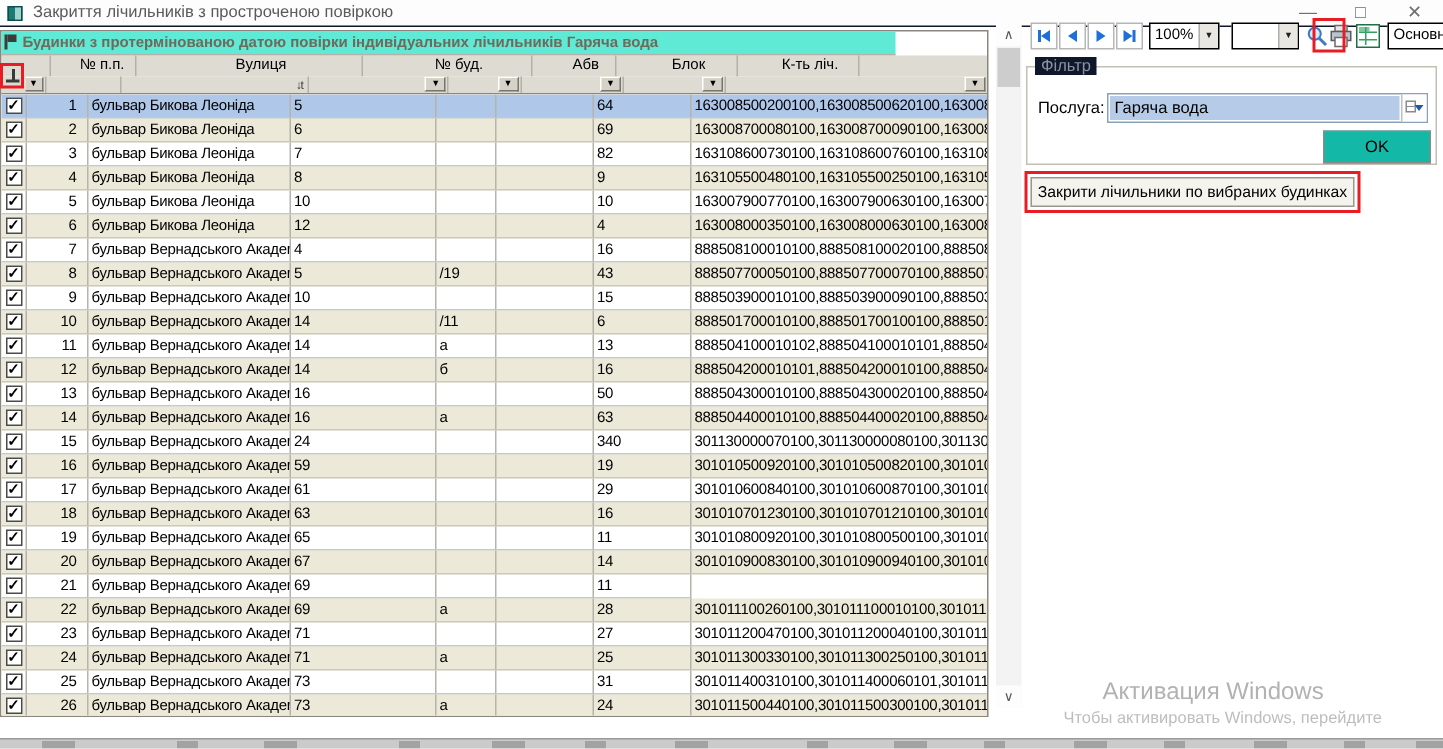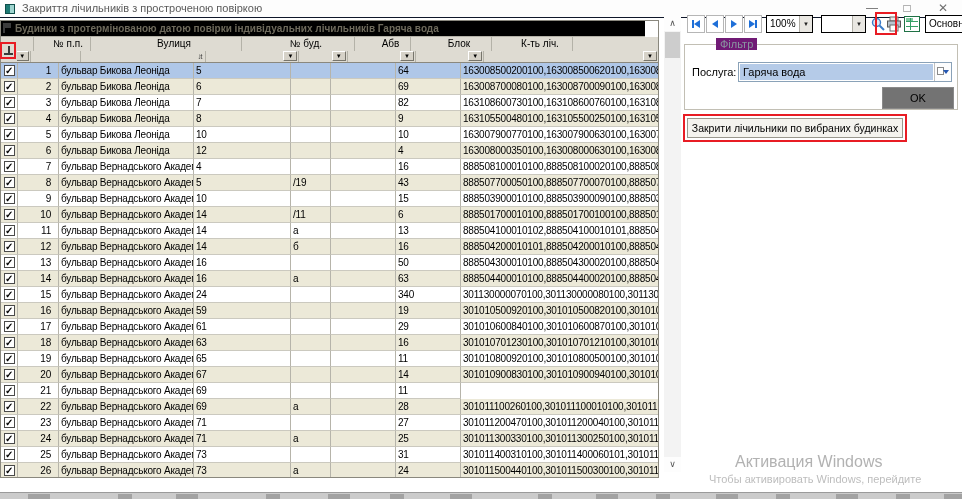--- a/index.html
+++ b/index.html
@@ -10,21 +10,21 @@
   }
   
   .titlebar{position:absolute;left:0;top:0;width:962px;height:18px;background:#fdfdfd;border-bottom:1px solid #0f172a;}
   .app-icon{position:absolute;left:5px;top:4px;width:10px;height:10px;background:#1d7a74;border:1px solid #0f4f4b;}
   .app-icon::after{content:"";position:absolute;right:0;top:0;width:4px;height:8px;background:#9fd4cf;}
   .title-text{position:absolute;left:22px;top:2px;font-size:11px;color:#5a5a5a;}
   .winctl{position:absolute;top:0;height:17px;width:30px;text-align:center;font-size:12px;color:#707070;line-height:16px;cursor:default;}
   .winctl.min{right:75px;}  .winctl.max{right:40px;}  .winctl.close{right:4px;}
   
   .grid{position:absolute;left:0;top:20px;width:659px;height:458px;border:1px solid #8a887e;background:#fff;}
-  .gtitle{position:absolute;left:0;top:0;width:644px;height:16px;background:#000000;border-bottom:1px solid #b4b2a8;
+  .gtitle{position:absolute;left:0;top:0;width:596px;height:16px;background:#5eead4;border-bottom:1px solid #b4b2a8;
           font-size:10px;font-weight:bold;color:#6e6a5c;line-height:15px;padding-left:14px;overflow:hidden;white-space:nowrap;}
   .corner-ic{position:absolute;left:2px;top:2px;width:8px;height:10px;border-left:2px solid #3c3c3c;}
   .corner-ic::after{content:"";position:absolute;left:0;top:0;width:6px;height:5px;background:#3c3c3c;}
   .hrow{position:absolute;left:0;top:16px;width:657px;height:14px;display:flex;background:#dedbd2;}
   .frow{position:absolute;left:0;top:30px;width:657px;height:12px;display:flex;background:#dedbd2;border-bottom:1px solid #8a887e;}
   .hcell,.fcell{border-right:1px solid #b4b2a8;font-size:10px;line-height:13px;text-align:center;overflow:hidden;white-space:nowrap;position:relative;margin-left:16px;}
   .rows{position:absolute;left:0;top:42px;width:657px;height:414px;overflow:hidden;background:#fff;}
   .grow{display:flex;height:16px;background:#fff;}
   .grow.alt{background:#ece9d8;}
   .grow.sel{background:#afc7e8;}
@@ -65,29 +65,29 @@
   .tico{position:absolute;top:1px;width:16px;height:16px;}
   
   .xls{border:1px solid #1f7145;background:#fff;}
   .xls i{position:absolute;background:#35a065;}
   .xls .h1{left:1px;right:1px;top:4px;height:1px;}
   .xls .h2{left:1px;right:1px;top:9px;height:1px;}
   .xls .v1{top:1px;bottom:1px;left:5px;width:1px;}
   .xls .c1{left:1px;top:1px;width:4px;height:3px;background:#7fc89f;}
   
   .groupbox{position:absolute;left:684px;top:44px;width:274px;height:66px;border:1px solid #c2bfb4;}
-  .grouplabel{position:absolute;left:690px;top:38px;background:#701a75;padding:0 4px;font-size:11px;color:#8a94a0;margin-left:26px;}
+  .grouplabel{position:absolute;left:690px;top:38px;background:#0f172a;padding:0 4px;font-size:11px;color:#8a94a0;}
   .svc-label{position:absolute;left:692px;top:66px;font-size:11px;color:#000;}
   .svc-combo{position:absolute;left:738px;top:62px;width:214px;height:20px;border:1px solid #8aa2b8;background:#fff;}
   .svc-sel{position:absolute;left:1px;top:1px;right:18px;bottom:1px;background:#b5cbe8;font-size:11px;line-height:16px;padding-left:3px;overflow:hidden;}
   .svc-btn{position:absolute;right:0;top:0;bottom:0;width:17px;background:#fdfdfd;border-left:1px solid #c0c0c0;}
   .svc-btn .mini-grid{position:absolute;left:2px;top:4px;width:7px;height:8px;border:1px solid #8a8a8a;
         background:linear-gradient(#fff 45%,#8a8a8a 45%,#8a8a8a 55%,#fff 55%);}
   .svc-btn .mini-arrow{position:absolute;right:2px;top:7px;width:0;height:0;border-left:3px solid transparent;border-right:3px solid transparent;border-top:4px solid #2456b0;}
-  .okbtn{position:absolute;left:882px;top:87px;width:72px;height:22px;background:#737373;border:1px solid #8a8a8a;
+  .okbtn{position:absolute;left:882px;top:87px;width:72px;height:22px;background:#14b8a6;border:1px solid #8a8a8a;
          font-size:11px;text-align:center;line-height:20px;}
   .closebtn{position:absolute;left:687px;top:118px;width:216px;height:20px;background:#f4f3ee;border:1px solid #9a988e;
             font-size:10.5px;text-align:center;line-height:18px;white-space:nowrap;overflow:hidden;}
   
   .redbox{position:absolute;border:2px solid #e81c24;pointer-events:none;}
   .rb-header{left:0;top:42px;width:16px;height:17px;}
   .rb-excel{left:875px;top:12px;width:22px;height:23px;}
   .rb-close{left:683px;top:114px;width:224px;height:28px;}
   
   .wm1{position:absolute;left:735px;top:453px;font-size:16px;color:#b2b2b2;}

